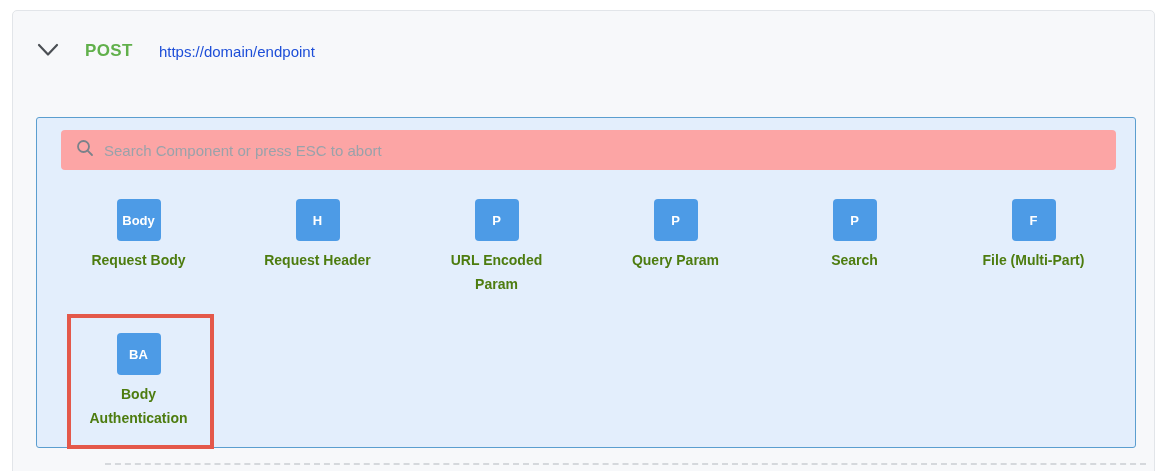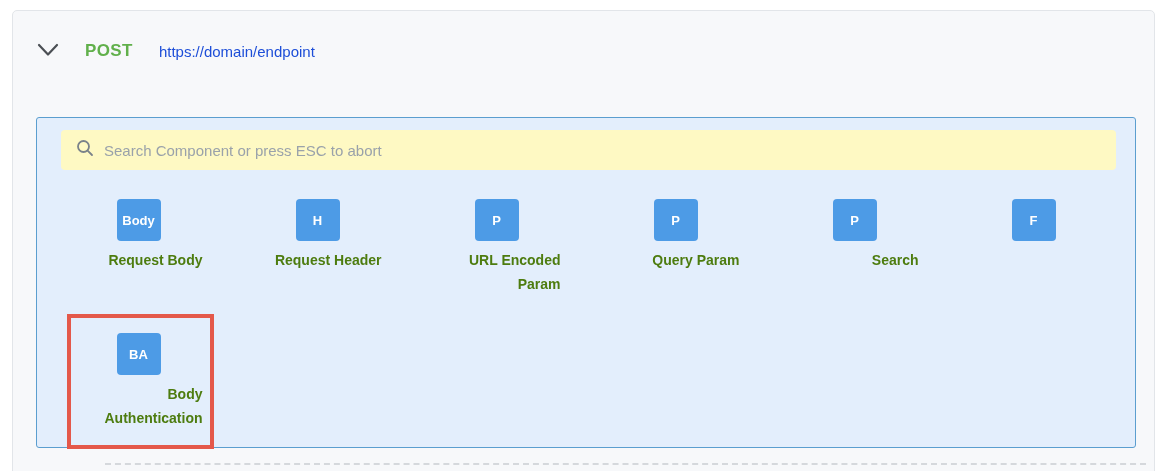--- a/index.html
+++ b/index.html
@@ -44,21 +44,21 @@
     left: 23px; top: 106px;
     width: 1100px; height: 331px;
     background: #e3eefc;
     border: 1.5px solid #5b9ecf;
     border-radius: 3px;
     padding-top: 12px;
   }
   .search-box {
     margin: 0 19px 0 24px;
     height: 40px;
-    background: #fef9c3;
+    background: #fca5a5;
     border-radius: 4px;
     display: flex;
     align-items: center;
     padding: 11px 12px;
   }
   .search-box svg { flex: 0 0 auto; margin: 0 10px 0 3px; }
   .search-input {
     flex: 1;
     border: none;
     outline: none;
@@ -68,21 +68,21 @@
     color: #3a4047;
   }
   .search-input::placeholder { color: #9aa2aa; opacity: 1; }
   .grid {
     display: grid;
     grid-template-columns: repeat(6, 1fr);
     margin: 29px 12px 0 12px;
   }
   .grid.row2 { margin-top: 37px; }
   .cell {
-    text-align: right;
+    text-align: center;
     cursor: pointer;
   }
   .badge {
     width: 44px; height: 42px;
     margin: 0 auto;
     background: #4d9be6;
     border-radius: 4px;
     display: flex;
     align-items: center;
     justify-content: center;
@@ -169,20 +169,21 @@
       <div class="cell">
         <div class="badge">
             <span>P</span>
           </div>
         <div class="cell-label">Search</div>
       </div>
       <div class="cell">
         <div class="badge">
             <span>F</span>
           </div>
+        <div class="cell-label">File (Multi-Part)</div>
       </div>
     </div>
 
     <div class="grid row2">
       <div class="cell">
         <div class="badge">
             <span>BA</span>
           </div>
         <div class="cell-label">Body Authentication</div>
       </div>

